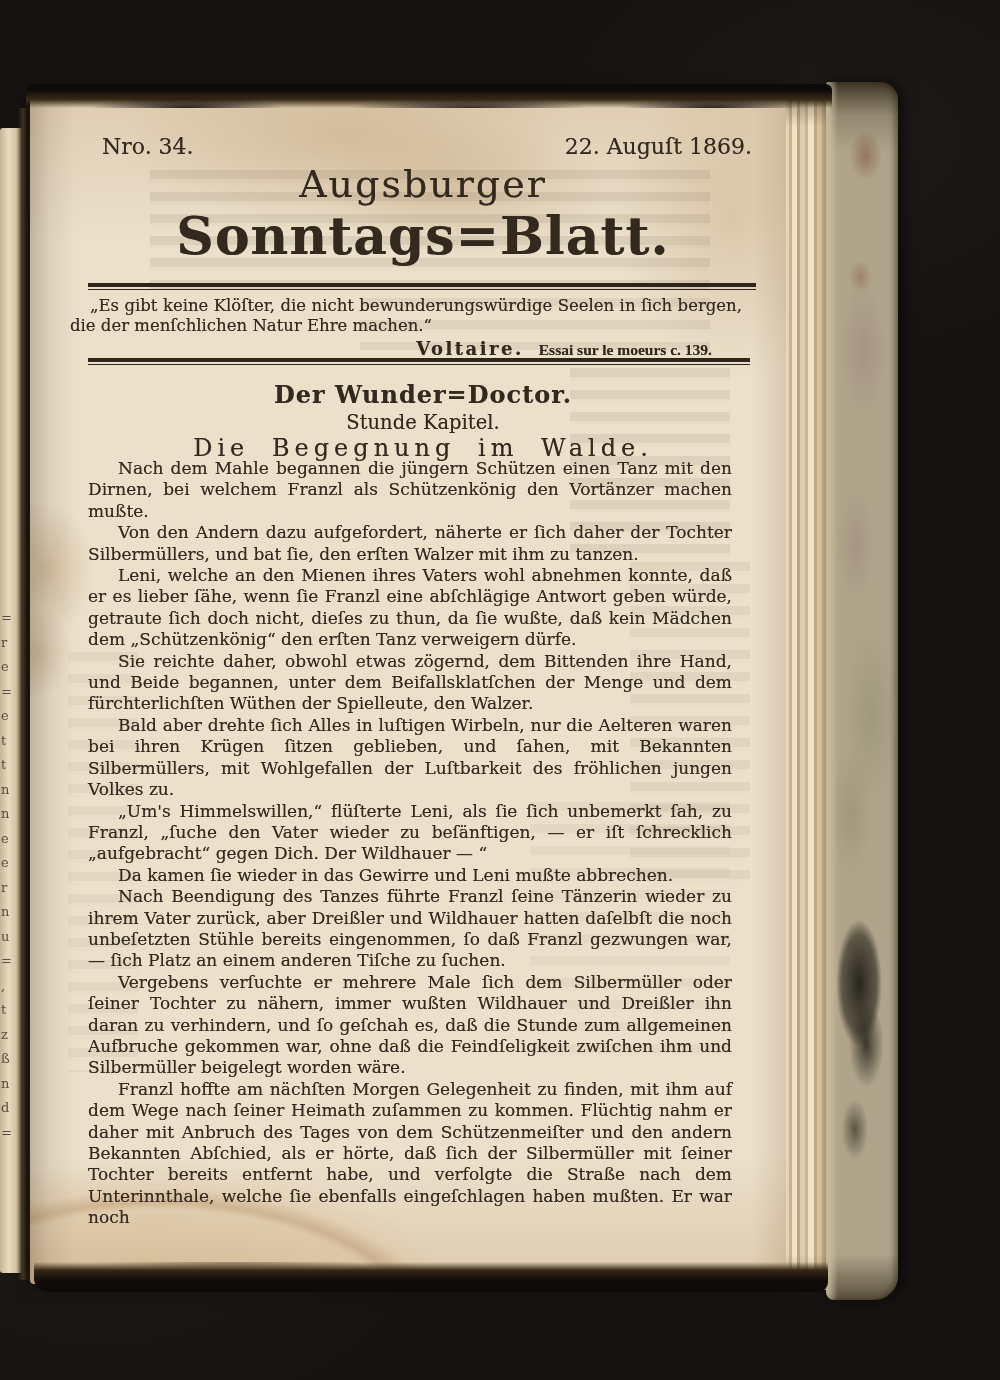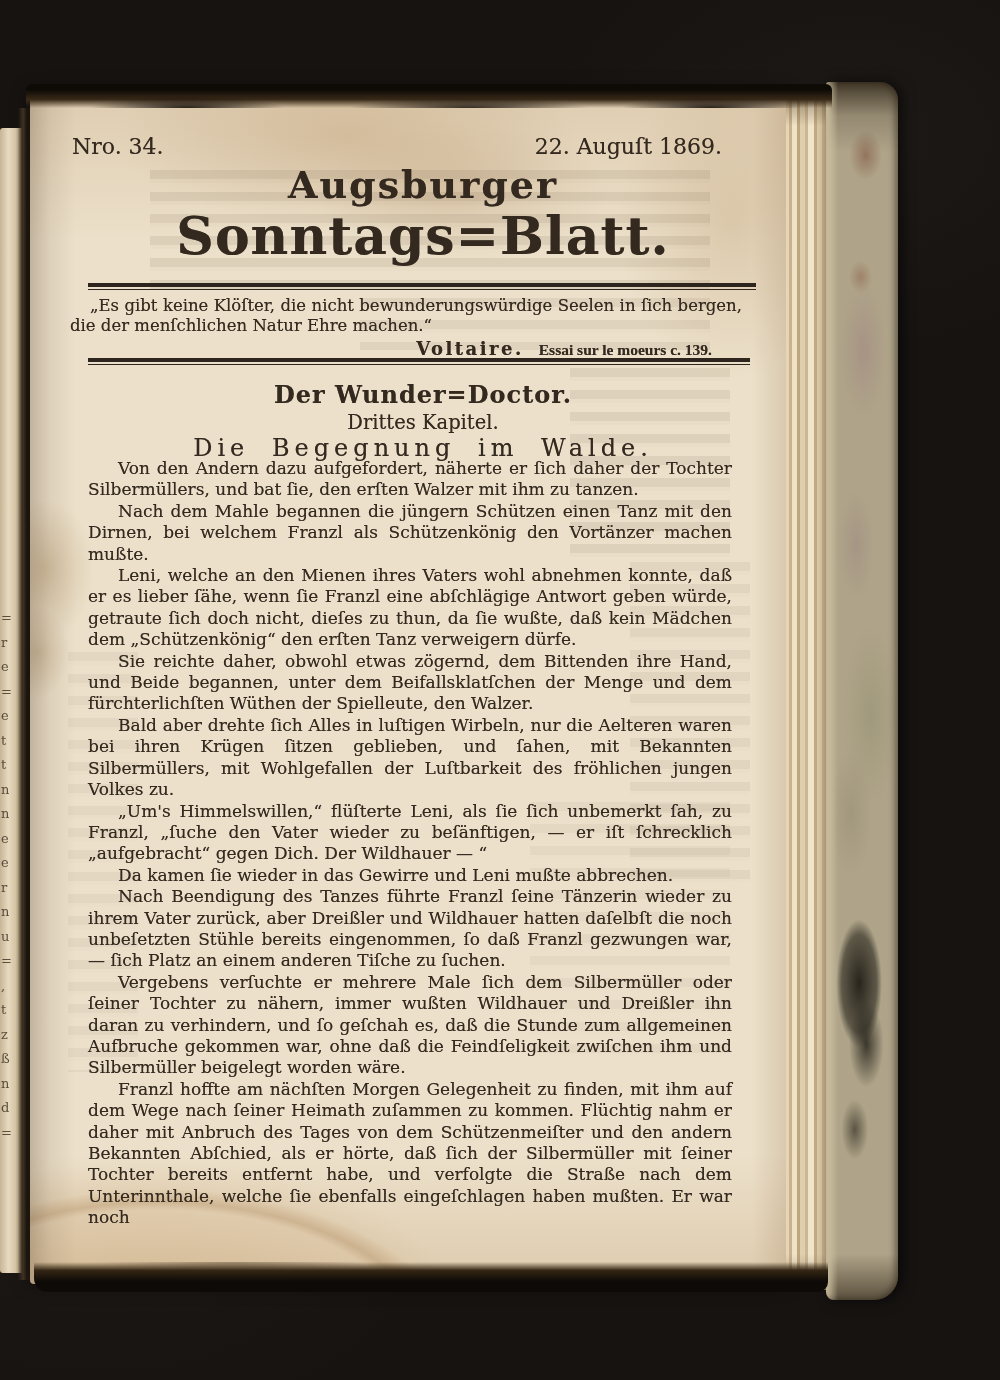--- a/index.html
+++ b/index.html
@@ -94,23 +94,23 @@
   }
   
   .bleed{
     position:absolute;pointer-events:none;
     background:repeating-linear-gradient(180deg,
       rgba(112,94,72,0.17) 0 9px, rgba(112,94,72,0.03) 9px 13px, rgba(112,94,72,0) 13px 22px);
     filter:blur(0.7px);
   }
   
   .page .txt{position:absolute;color:#33291f;text-shadow:0 0 0.5px rgba(51,41,31,0.55);}
-  .header-row{left:42px;top:42px;width:670px;display:flex;justify-content:space-between;font-size:22px;}
+  .header-row{left:72px;top:42px;width:670px;display:flex;justify-content:space-between;font-size:22px;}
   .header-row .date{padding-right:20px;}
-  .masthead-1{left:58px;top:70px;width:670px;text-align:center;font-size:38px;font-weight:bold;letter-spacing:2px;}
+  .masthead-1{left:58px;top:70px;width:670px;text-align:center;font-size:38px;font-weight:normal;letter-spacing:2px;}
   .masthead-2{left:58px;top:113px;width:670px;text-align:center;font-size:52px;font-weight:bold;letter-spacing:1px;}
   .rule{position:absolute;left:58px;width:668px;height:8px;
     background:linear-gradient(180deg,#2e261e 0 4px,rgba(0,0,0,0) 4px 6px,#2e261e 6px 7.5px,rgba(0,0,0,0) 7.5px);}
   .rule-1{top:191px;}
   .rule-2{top:266px;width:662px;}
   .epigraph{left:40px;top:204px;width:672px;font-size:16.5px;line-height:20px;text-align:justify;text-indent:20px;}
   .attribution{left:40px;top:246px;width:672px;text-align:right;padding-right:30px;box-sizing:border-box;font-size:15.5px;}
   .attribution .attr-name{font-weight:bold;font-size:18px;letter-spacing:2.5px;margin-right:10px;}
   .attribution .attr-src{font-family:"Liberation Serif",serif;font-weight:bold;}
   .article-title{left:58px;top:288px;width:670px;text-align:center;font-size:24px;font-weight:bold;letter-spacing:1px;}
@@ -172,26 +172,26 @@
 
   <div class="txt epigraph">„Es gibt keine Klöſter, die nicht bewunderungswürdige Seelen in ſich bergen, die der menſchlichen Natur Ehre machen.“</div>
   <div class="txt attribution">
     <span class="attr-name">Voltaire.</span>
     <span class="attr-src">Essai sur le moeurs c. 139.</span>
   </div>
 
   <div class="rule rule-2"></div>
 
   <div class="txt article-title">Der Wunder=Doctor.</div>
-  <div class="txt chapter">Drittes Kapitel.</div>
+  <div class="txt chapter">Stunde Kapitel.</div>
   <div class="txt section-heading">Die Begegnung im Walde.</div>
 
   <div class="txt body-text">
+      <p>Nach dem Mahle begannen die jüngern Schützen einen Tanz mit den Dirnen, bei welchem Franzl als Schützenkönig den Vortänzer machen mußte.</p>
       <p>Von den Andern dazu aufgefordert, näherte er ſich daher der Tochter Silbermüllers, und bat ſie, den erſten Walzer mit ihm zu tanzen.</p>
-      <p>Nach dem Mahle begannen die jüngern Schützen einen Tanz mit den Dirnen, bei welchem Franzl als Schützenkönig den Vortänzer machen mußte.</p>
       <p>Leni, welche an den Mienen ihres Vaters wohl abnehmen konnte, daß er es lieber ſähe, wenn ſie Franzl eine abſchlägige Antwort geben würde, getraute ſich doch nicht, dieſes zu thun, da ſie wußte, daß kein Mädchen dem „Schützenkönig“ den erſten Tanz verweigern dürfe.</p>
       <p>Sie reichte daher, obwohl etwas zögernd, dem Bittenden ihre Hand, und Beide begannen, unter dem Beifallsklatſchen der Menge und dem fürchterlichſten Wüthen der Spielleute, den Walzer.</p>
       <p>Bald aber drehte ſich Alles in luſtigen Wirbeln, nur die Aelteren waren bei ihren Krügen ſitzen geblieben, und ſahen, mit Bekannten Silbermüllers, mit Wohlgefallen der Luſtbarkeit des fröhlichen jungen Volkes zu.</p>
       <p>„Um's Himmelswillen,“ flüſterte Leni, als ſie ſich unbemerkt ſah, zu Franzl, „ſuche den Vater wieder zu beſänftigen, — er iſt ſchrecklich „aufgebracht“ gegen Dich. Der Wildhauer — “</p>
       <p>Da kamen ſie wieder in das Gewirre und Leni mußte abbrechen.</p>
       <p>Nach Beendigung des Tanzes führte Franzl ſeine Tänzerin wieder zu ihrem Vater zurück, aber Dreißler und Wildhauer hatten daſelbſt die noch unbeſetzten Stühle bereits eingenommen, ſo daß Franzl gezwungen war, — ſich Platz an einem anderen Tiſche zu ſuchen.</p>
       <p>Vergebens verſuchte er mehrere Male ſich dem Silbermüller oder ſeiner Tochter zu nähern, immer wußten Wildhauer und Dreißler ihn daran zu verhindern, und ſo geſchah es, daß die Stunde zum allgemeinen Aufbruche gekommen war, ohne daß die Feindſeligkeit zwiſchen ihm und Silbermüller beigelegt worden wäre.</p>
       <p>Franzl hoffte am nächſten Morgen Gelegenheit zu finden, mit ihm auf dem Wege nach ſeiner Heimath zuſammen zu kommen. Flüchtig nahm er daher mit Anbruch des Tages von dem Schützenmeiſter und den andern Bekannten Abſchied, als er hörte, daß ſich der Silbermüller mit ſeiner Tochter bereits entfernt habe, und verfolgte die Straße nach dem Unterinnthale, welche ſie ebenfalls eingeſchlagen haben mußten. Er war noch</p>
     </div>
 </div>

